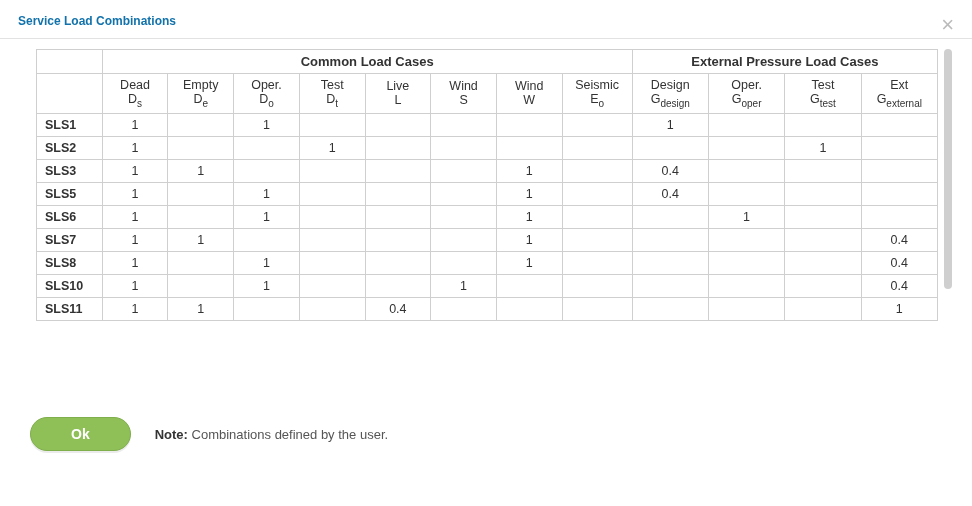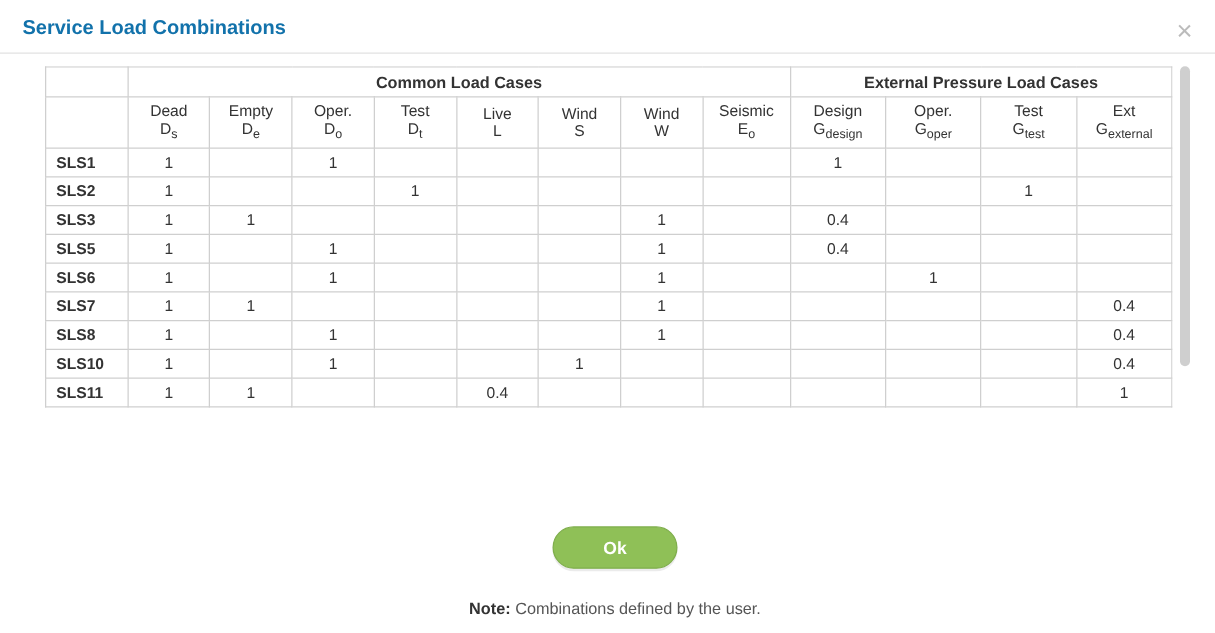--- a/index.html
+++ b/index.html
@@ -15,21 +15,21 @@
     overflow: hidden;
   }
   .modal {
     position: relative;
     width: 972px;
     height: 506px;
     padding: 14px 18px 18px 18px;
   }
   .modal-title {
     color: #1272ab;
-    font-size: 16px;
+    font-size: 12px;
     font-weight: 600;
     margin: 0 0 10px 0;
   }
   .close-x {
     position: absolute;
     top: 14px;
     right: 18px;
     color: #bbb;
     font-size: 22px;
     font-weight: normal;
@@ -102,21 +102,20 @@
   }
   tbody td {
     height: 22px;
   }
   .footer {
     margin-top: 48px;
     display: flex;
     align-items: center;
     gap: 24px;
     padding-left: 12px;
-    flex-direction: column;
   }
   .ok-btn {
     background: #8fc057;
     color: #fff;
     border: 1px solid #7fae4c;
     border-radius: 20px;
     padding: 8px 40px;
     font-size: 14px;
     font-weight: 600;
     cursor: pointer;

